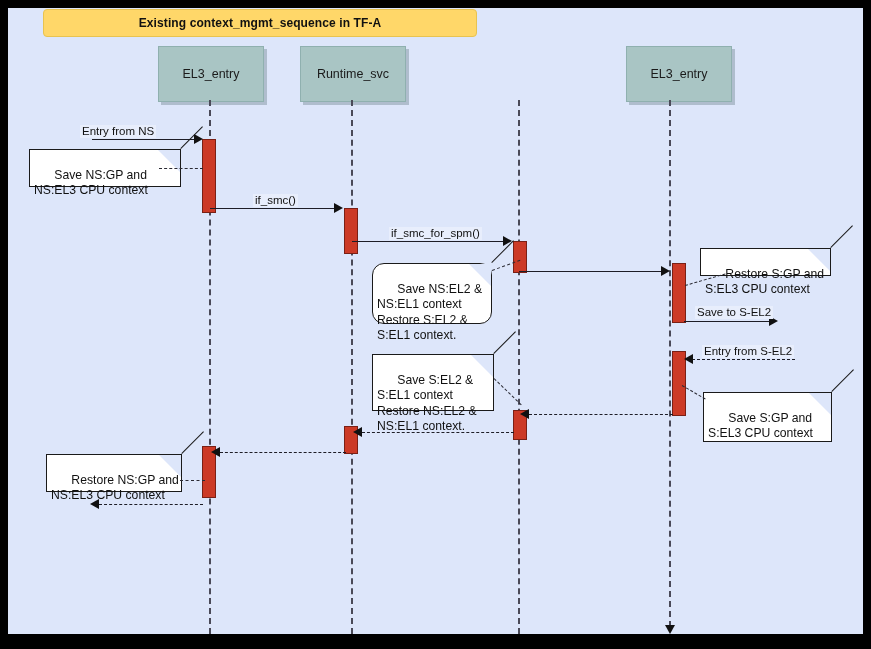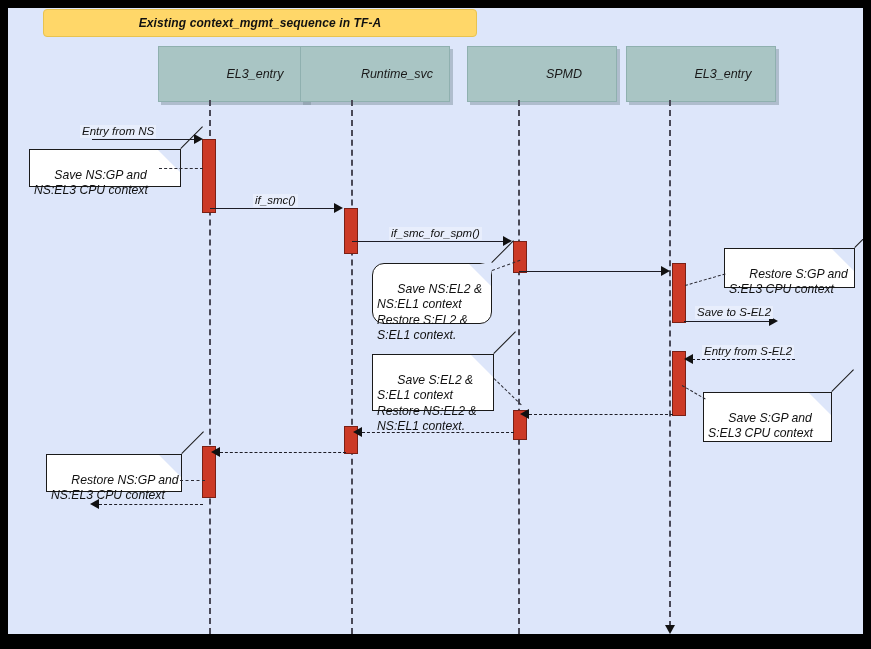--- a/index.html
+++ b/index.html
@@ -21,21 +21,20 @@
     background: #000000;
   }
   #canvas {
     position: absolute;
     left: 8px;
     top: 8px;
     width: 855px;
     height: 626px;
     background: #dde6fa;
     overflow: hidden;
-    font-style: italic;
   }
   .title-bar {
     position: absolute;
     left: 35px;
     top: 1px;
     width: 432px;
     height: 26px;
     background: #ffd769;
     border: 1px solid #e8c350;
     border-radius: 4px;
@@ -52,21 +51,20 @@
     width: 104px;
     height: 54px;
     background: #a9c5c4;
     border: 1px solid #8fb0af;
     box-shadow: 3px 3px 0 rgba(120,140,150,0.45);
     display: flex;
     align-items: center;
     justify-content: center;
     font-size: 12.5px;
     color: #1a1a1a;
-    padding-left: 44px;
   }
   .lifeline {
     position: absolute;
     width: 0;
     border-left: 2px dashed #4a4a58;
   }
   .lifeline-arrowhead {
     position: absolute;
     width: 0; height: 0;
     border-left: 5px solid transparent;
@@ -150,23 +148,20 @@
   <div id="canvas">
 
     <div class="title-bar">Existing context_mgmt_sequence in TF-A</div>
 
     <div class="participant" style="left:150px; top:38px;">
       <span>EL3_entry</span>
     </div>
     <div class="participant" style="left:292px; top:38px;">
       <span>Runtime_svc</span>
     </div>
-    <div class="participant" style="left:459px; top:38px;">
-      <span>SPMD</span>
-    </div>
     <div class="participant" style="left:618px; top:38px;">
       <span>EL3_entry</span>
     </div>
 
     <div class="lifeline" style="left:201px; top:92px; height:534px;"></div>
     <div class="lifeline" style="left:343px; top:92px; height:534px;"></div>
     <div class="lifeline" style="left:510px; top:92px; height:534px;"></div>
     <div class="lifeline" style="left:661px; top:92px; height:527px;"></div>
     <div class="lifeline-arrowhead" style="left:657px; top:617px;"></div>
 
@@ -205,21 +200,21 @@
 Restore S:EL2 &amp;
 S:EL1 context.</span>
       <span class="note-fold-tri"></span>
       <span class="note-fold-line"></span>
     </div>
     <div class="anchor" style="left:484px; top:262px; width:30px; transform:rotate(-20deg);"></div>
 
     <div class="msg-line msg-solid" style="left:511px; top:263px; width:144px;"></div>
     <div class="arrow-right" style="left:653px; top:258px;"></div>
 
-    <div class="note" style="left:692px; top:240px; width:131px; height:40px;margin-left:24px;">
+    <div class="note" style="left:692px; top:240px; width:131px; height:28px;">
       <span>Restore S:GP and
 S:EL3 CPU context</span>
       <span class="note-fold-tri"></span>
       <span class="note-fold-line"></span>
     </div>
     <div class="anchor" style="left:677px; top:277px; width:42px; transform:rotate(-16deg);"></div>
 
     <div class="msg-line msg-solid" style="left:676px; top:313px; width:85px;"></div>
     <div class="arrow-right" style="left:761px; top:308px;"></div>
     <div class="msg-label" style="left:687px; top:298px;">Save to S-EL2</div>

